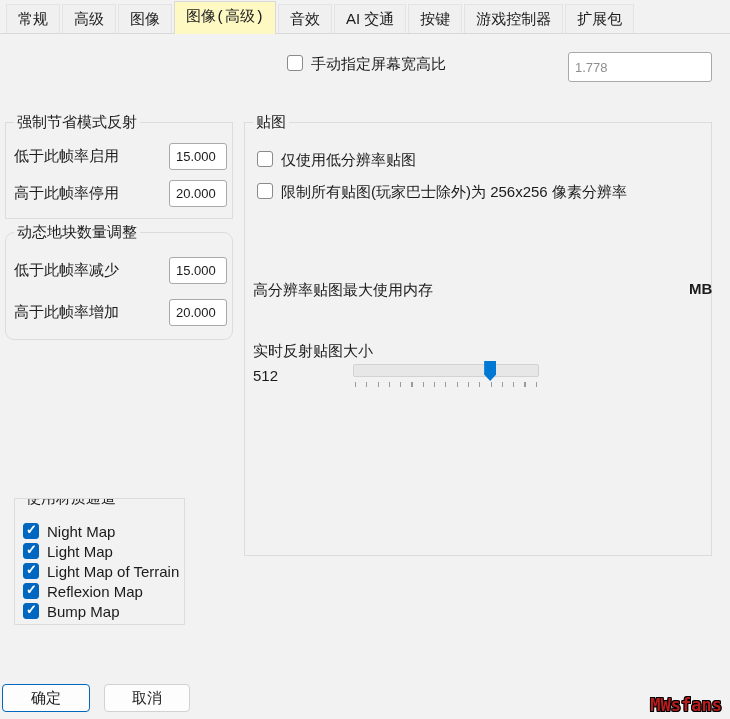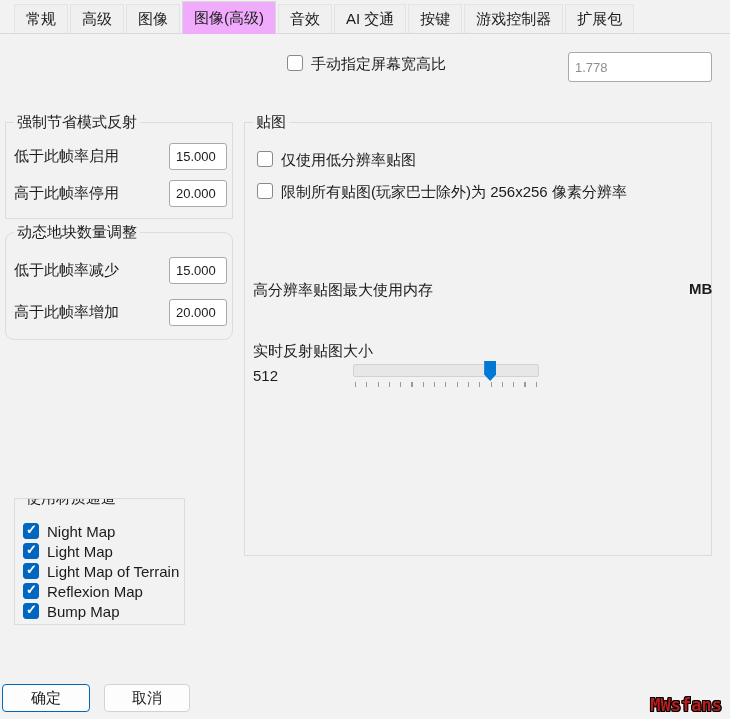--- a/index.html
+++ b/index.html
@@ -9,32 +9,32 @@
     background: #f2f2f2;
     font-family: "Liberation Sans", sans-serif;
     font-size: 15px;
     color: #1b1b1b;
     overflow: hidden;
   }
 
   
   .tabbar {
     position: absolute; left:0; top:0; width:730px; height:34px;
-    display:flex; align-items:flex-end; padding-left:14px;
+    display:flex; align-items:flex-end; padding-left:6px;
     border-bottom:1px solid #d9d9d9;
   }
   .tab {
     height:29px; line-height:28px; padding:0 11px; margin-right:2px;
     background:#f0f0f0; border:1px solid #e3e3e3; border-bottom:none;
     white-space:nowrap; cursor:default;
   }
   .tab.checked {
-    height:33px; line-height:32px; background:#f0abfc;
+    height:33px; line-height:32px; background:#fef9c3;
     border:1px solid #d9d9d9; border-bottom:none;
-    margin-bottom:-1px; position:relative; z-index:2;
+    margin-bottom:-1px; position:relative; z-index:2;font-family:Liberation Mono, monospace;
   }
 
   
   .cb {
     width:16px; height:16px; flex:0 0 16px;
     border:1px solid #8a8a8a; border-radius:3px; background:#fff;
     display:inline-block; position:relative;
   }
   .cb.checked { background:#0067c0; border-color:#0067c0; }
   .cb.checked::after {

